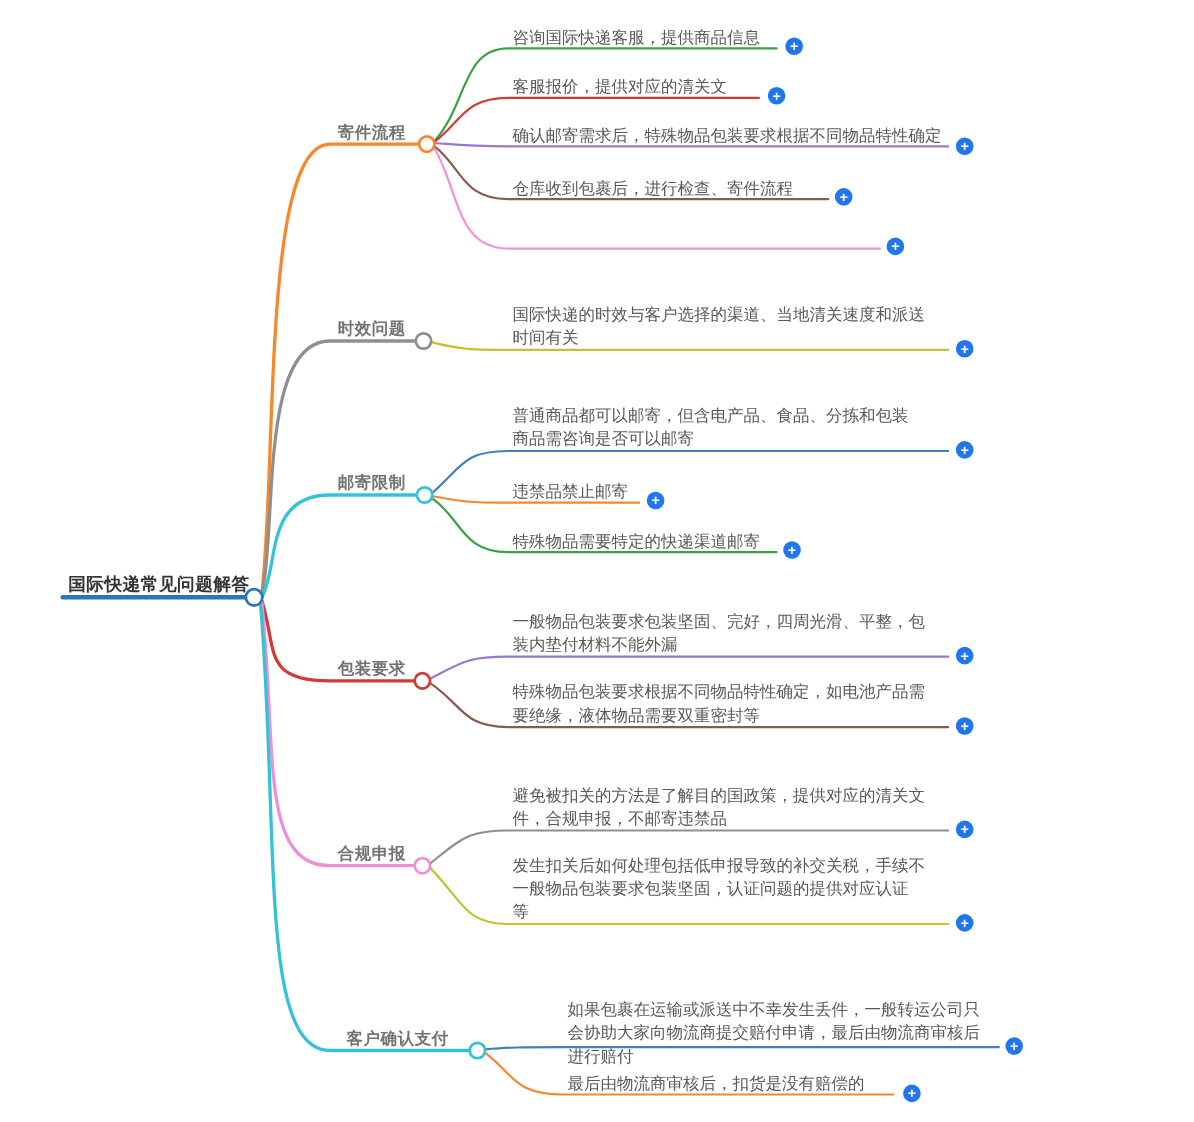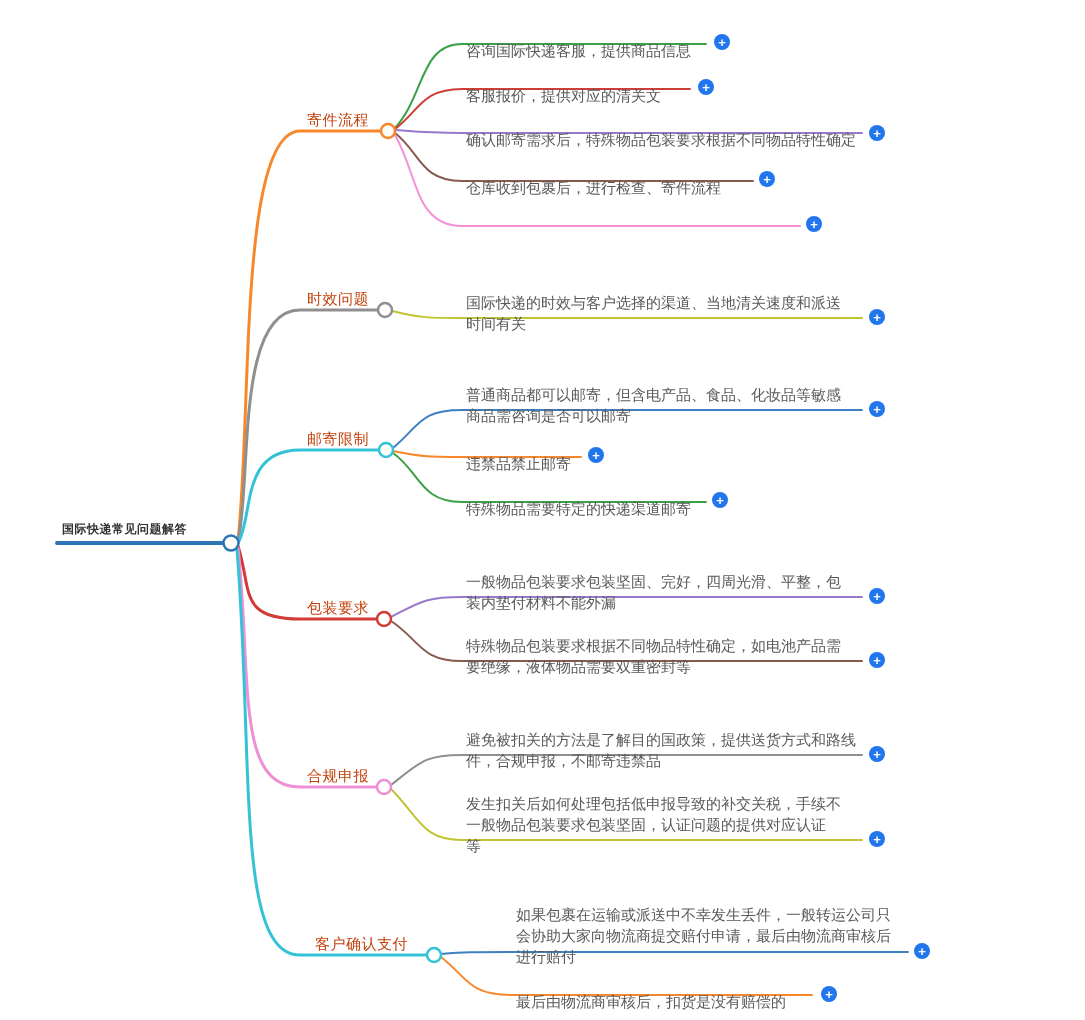--- a/index.html
+++ b/index.html
@@ -3,30 +3,30 @@
 <meta charset="utf-8">
 <title>国际快递常见问题解答</title>
 <style>
   html,body{margin:0;padding:0;background:#ffffff;}
   #canvas{
     position:relative;width:1085px;height:1020px;background:#ffffff;overflow:hidden;
     font-family:"Liberation Sans",sans-serif;
   }
   #edges{position:absolute;left:0;top:0;width:1085px;height:1020px;}
   .root-label{
-    position:absolute;font-size:12px;font-weight:bold;color:#333333;
+    position:absolute;font-size:16px;font-weight:bold;color:#333333;
     letter-spacing:.5px;white-space:nowrap;cursor:default;
   }
   .branch-label{
-    position:absolute;font-size:15px;font-weight:normal;color:#c2410c;
+    position:absolute;font-size:15px;font-weight:bold;color:#737373;
     letter-spacing:.5px;white-space:nowrap;cursor:default;
   }
   .leaf{
     position:absolute;font-size:15px;line-height:21px;color:#595959;
-    white-space:pre-line;width:402px;cursor:default;margin-top:16px;
+    white-space:pre-line;width:402px;cursor:default;
   }
   .leaf.narrow{width:auto;white-space:nowrap;}
   .plus{
     position:absolute;width:16px;height:16px;border-radius:50%;
     background:#2276ed;color:#ffffff;display:flex;align-items:center;justify-content:center;
     font-size:13px;font-weight:bold;line-height:1;cursor:pointer;user-select:none;
   }
   .plus span{transform:translateY(-0.5px);}
 </style>
 </head>
@@ -85,37 +85,37 @@
   <div class="branch-label" style="left:315px;top:935px">客户确认支付</div>
 
   <div class="leaf narrow" style="left:466px;top:24px">咨询国际快递客服，提供商品信息</div>
   <div class="leaf narrow" style="left:466px;top:69px">客服报价，提供对应的清关文</div>
   <div class="leaf narrow" style="left:466px;top:113px">确认邮寄需求后，特殊物品包装要求根据不同物品特性确定</div>
   <div class="leaf narrow" style="left:466px;top:161px">仓库收到包裹后，进行检查、寄件流程</div>
 
   <div class="leaf" style="left:466px;top:276px">国际快递的时效与客户选择的渠道、当地清关速度和派送
 时间有关</div>
 
-  <div class="leaf" style="left:466px;top:368px">普通商品都可以邮寄，但含电产品、食品、化妆品等敏感
+  <div class="leaf" style="left:466px;top:368px">普通商品都可以邮寄，但含电产品、食品、分拣和包装
 商品需咨询是否可以邮寄</div>
   <div class="leaf narrow" style="left:466px;top:437px">违禁品禁止邮寄</div>
   <div class="leaf narrow" style="left:466px;top:482px">特殊物品需要特定的快递渠道邮寄</div>
 
   <div class="leaf" style="left:466px;top:555px">一般物品包装要求包装坚固、完好，四周光滑、平整，包
 装内垫付材料不能外漏</div>
   <div class="leaf" style="left:466px;top:619px">特殊物品包装要求根据不同物品特性确定，如电池产品需
 要绝缘，液体物品需要双重密封等</div>
 
-  <div class="leaf" style="left:466px;top:713px">避免被扣关的方法是了解目的国政策，提供送货方式和路线
+  <div class="leaf" style="left:466px;top:713px">避免被扣关的方法是了解目的国政策，提供对应的清关文
 件，合规申报，不邮寄违禁品</div>
   <div class="leaf" style="left:466px;top:777px">发生扣关后如何处理包括低申报导致的补交关税，手续不
 一般物品包装要求包装坚固，认证问题的提供对应认证
 等</div>
 
-  <div class="leaf" style="left:516px;top:888px">如果包裹在运输或派送中不幸发生丢件，一般转运公司只
+  <div class="leaf" style="left:516px;top:908px">如果包裹在运输或派送中不幸发生丢件，一般转运公司只
 会协助大家向物流商提交赔付申请，最后由物流商审核后
 进行赔付</div>
   <div class="leaf narrow" style="left:516px;top:975px">最后由物流商审核后，扣货是没有赔偿的</div>
 
   <div class="plus" style="left:714px;top:34px">
       <span>+</span>
     </div>
   <div class="plus" style="left:698px;top:79px">
       <span>+</span>
     </div>

